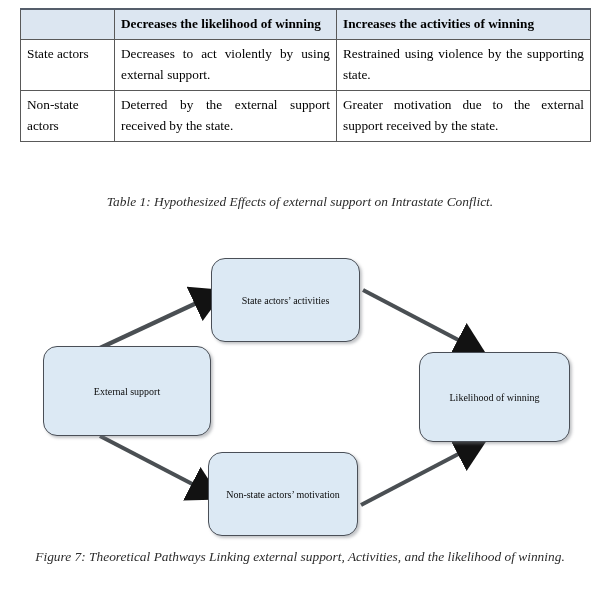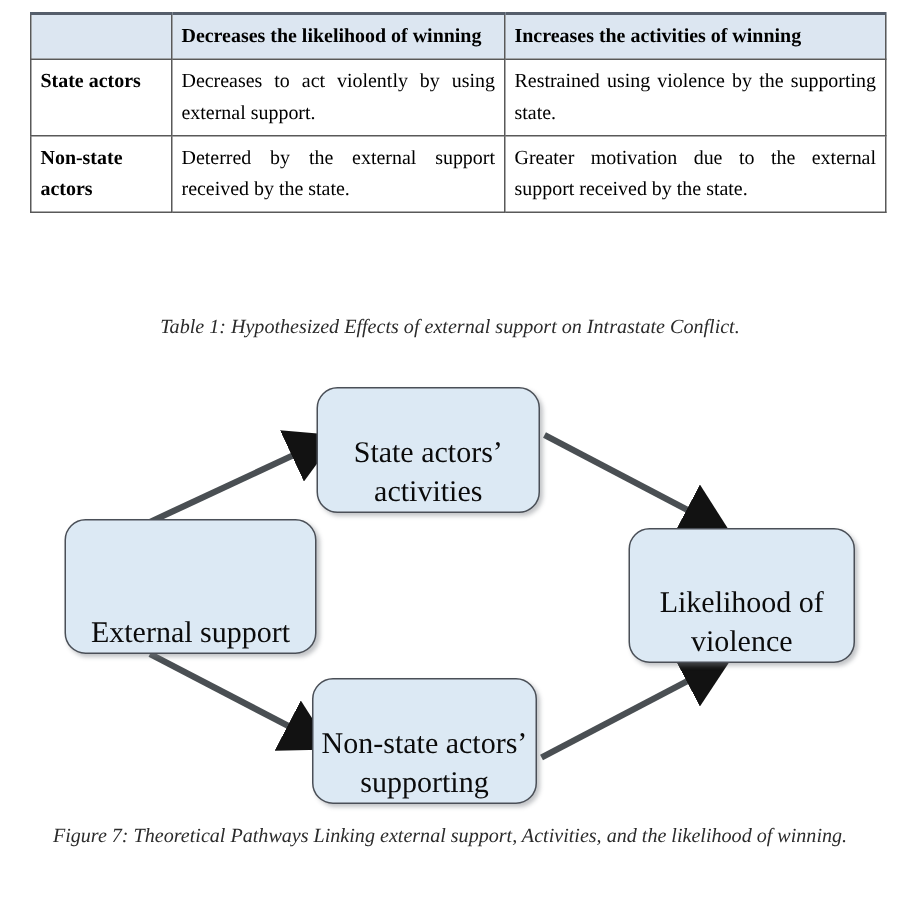--- a/index.html
+++ b/index.html
@@ -37,62 +37,62 @@
     text-align: justify;
     text-align-last: left;
     hyphens: none;
   }
   table.hypo tr.head td {
     background: #dce6f1;
     font-weight: bold;
     border-top: 2px solid #555e6b;
   }
   table.hypo td.rowhead {
-    font-weight: bold;
+    font-weight: normal;
     text-align: left;
   }
   .col-a { width: 94px; }
   .col-b { width: 222px; }
   .col-c { width: 254px; }
 
   .caption {
     position: absolute;
     left: 20px;
     width: 560px;
     text-align: center;
     font-style: italic;
     font-size: 13.4px;
     line-height: 1.42;
     color: #2b2b2b;
   }
-  #table-caption { top: 208px; font-family: Liberation Serif, serif; }
+  #table-caption { top: 192px; font-family: Liberation Serif, serif; }
   #figure-caption { top: 547px; }
 
   
   .figure {
     position: absolute;
     left: 0;
     top: 240px;
     width: 600px;
     height: 305px;
   }
   .figure svg { display: block; }
 
   .nodebox {
     position: absolute;
     box-sizing: border-box;
     background: #dce9f4;
     border: 1.3px solid #4a4f57;
     border-radius: 14px;
     box-shadow: 2px 2px 3px rgba(120,125,130,0.45);
     display: flex;
-    align-items: flex-end;
+    align-items: center;
     justify-content: center;
     text-align: center;
-    font-size: 20px;
+    font-size: 10px;
     line-height: 1.30;
     color: #0b0b0b;
   }
   #node-external   { left: 43px;  top: 106px; width: 168px; height: 90px; }
   #node-state      { left: 211px; top: 18px;  width: 149px; height: 84px; }
   #node-nonstate   { left: 208px; top: 212px; width: 150px; height: 84px; }
   #node-likelihood { left: 419px; top: 112px; width: 151px; height: 90px; }
 </style>
 </head>
 <body>
@@ -145,20 +145,20 @@
     </g>
   </svg>
 
   <div class="nodebox" id="node-external">
     <span>External support</span>
   </div>
   <div class="nodebox" id="node-state">
     <span>State actors’ activities</span>
   </div>
   <div class="nodebox" id="node-nonstate">
-    <span>Non-state actors’ supporting</span>
+    <span>Non-state actors’ motivation</span>
   </div>
   <div class="nodebox" id="node-likelihood">
-    <span>Likelihood of violence</span>
+    <span>Likelihood of winning</span>
   </div>
 </div>
 
 <div class="caption" id="figure-caption">Figure 7: Theoretical Pathways Linking external support, Activities, and the likelihood of winning.</div>
 
 </body></html>

